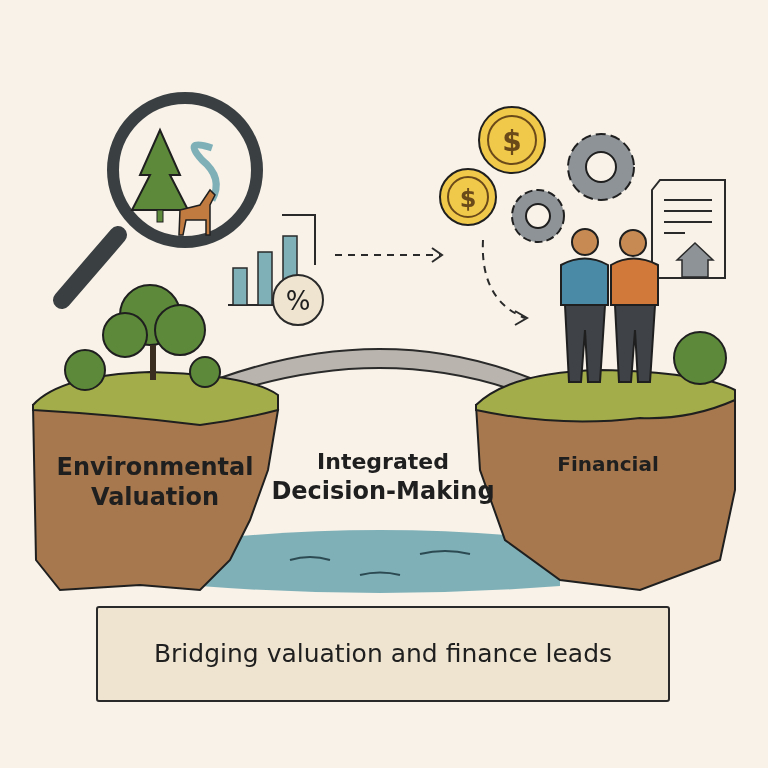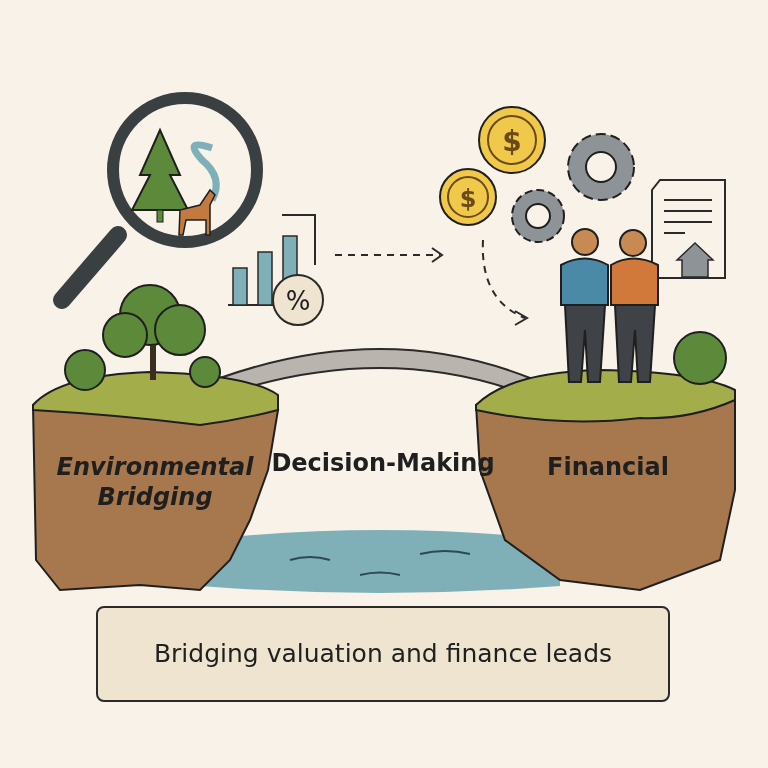--- a/index.html
+++ b/index.html
@@ -1,23 +1,23 @@
 <!DOCTYPE html>
 <html><head>
   <meta charset="utf-8">
   <style>
     html, body { margin:0; padding:0; }
     body { width:768px; height:768px; background:#f8f2e8; position:relative; overflow:hidden; font-family:"DejaVu Sans", sans-serif; }
     svg.scene { position:absolute; left:0; top:0; }
     .label { position:absolute; text-align:center; color:#1f1f1f; font-weight:600; line-height:1.25; }
-    #lbl-left { left:30px; top:452px; width:250px; font-size:24px;font-style:italic; }
+    #lbl-left { left:30px; top:452px; width:250px; font-size:24px; }
     #lbl-center { left:268px; top:448px; width:230px; font-size:22px; }
     #lbl-center .l2 { font-size:24px; }
-    #lbl-right { left:488px; top:452px; width:240px; font-size:24px; }
-    .caption { position:absolute; left:96px; top:606px; width:574px; height:96px; box-sizing:border-box; border:2px solid #2a2a2a; border-radius:8px; background:#efe4d0; display:flex; flex-direction:column; justify-content:center; align-items:center; font-size:25px; color:#1f1f1f; line-height:1.3; }
+    #lbl-right { left:488px; top:452px; width:240px; font-size:20px; }
+    .caption { position:absolute; left:96px; top:606px; width:574px; height:96px; box-sizing:border-box; border:2px solid #2a2a2a; border-radius:3px; background:#efe4d0; display:flex; flex-direction:column; justify-content:center; align-items:center; font-size:25px; color:#1f1f1f; line-height:1.3; }
   </style>
 </head>
 <body>
 
 <svg class="scene" width="768" height="768" viewBox="0 0 768 768">
 
   <g>
     <path d="M200 540 Q380 520 560 540 L560 586 Q380 600 200 586 Z" fill="#7fb0b8"></path>
     <path d="M290 560 q20 -6 40 0 M420 554 q25 -6 50 0 M360 575 q20 -5 40 0" stroke="#2c4a52" stroke-width="2" fill="none"></path>
   </g>
@@ -107,23 +107,24 @@
     <path d="M561 265 Q585 252 608 265 L608 305 L561 305 Z" fill="#4a8aa6" stroke="#1f1f1f" stroke-width="2"></path>
     <path d="M565 305 L605 305 L600 382 L588 382 L585 330 L581 382 L569 382 Z" fill="#3f4347" stroke="#1f1f1f" stroke-width="2"></path>
     <circle cx="633" cy="243" r="13" fill="#c68a52" stroke="#1f1f1f" stroke-width="2"></circle>
     <path d="M611 265 Q633 252 658 265 L658 305 L611 305 Z" fill="#d0793a" stroke="#1f1f1f" stroke-width="2"></path>
     <path d="M615 305 L655 305 L650 382 L638 382 L635 330 L631 382 L619 382 Z" fill="#3f4347" stroke="#1f1f1f" stroke-width="2"></path>
   </g>
 </svg>
 
 <div class="label" id="lbl-left">
   <div>Environmental</div>
-  <div>Bridging</div>
+  <div>Valuation</div>
 </div>
 <div class="label" id="lbl-center">
+  <div>Integrated</div>
   <div class="l2">Decision-Making</div>
 </div>
 <div class="label" id="lbl-right">
   <div>Financial</div>
 </div>
 
 <div class="caption">
   <div>Bridging valuation and finance leads</div>
 </div>
 

